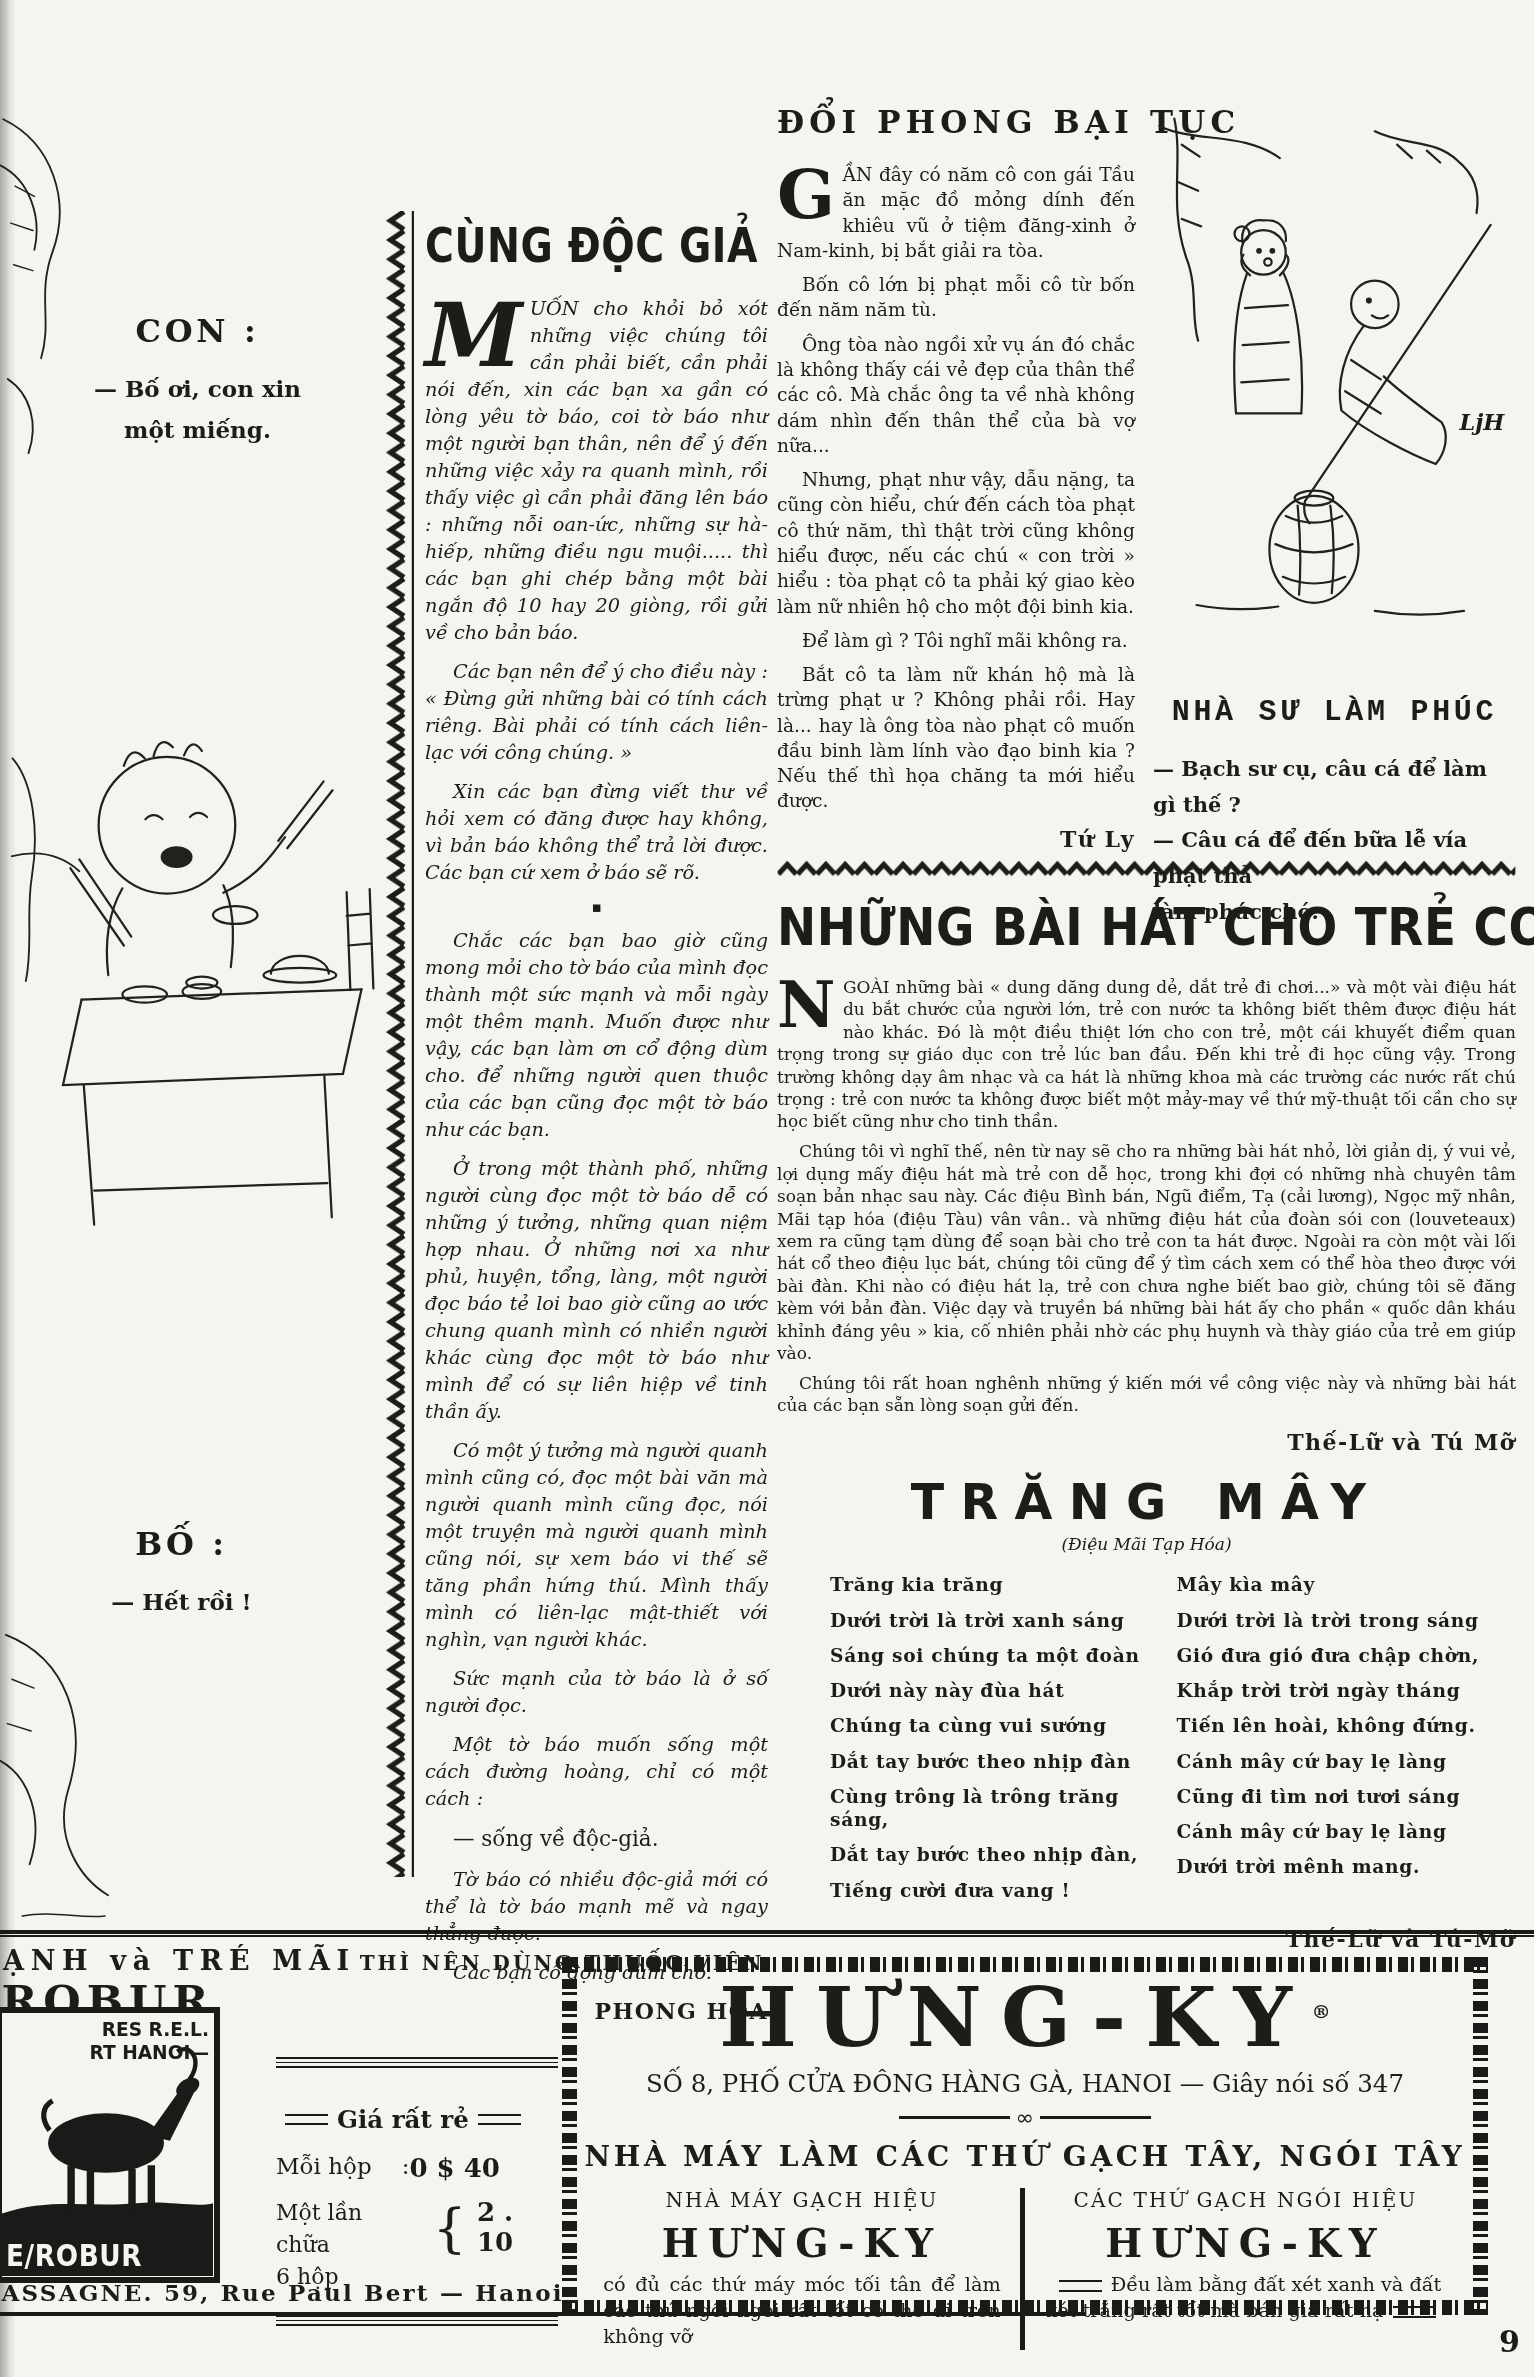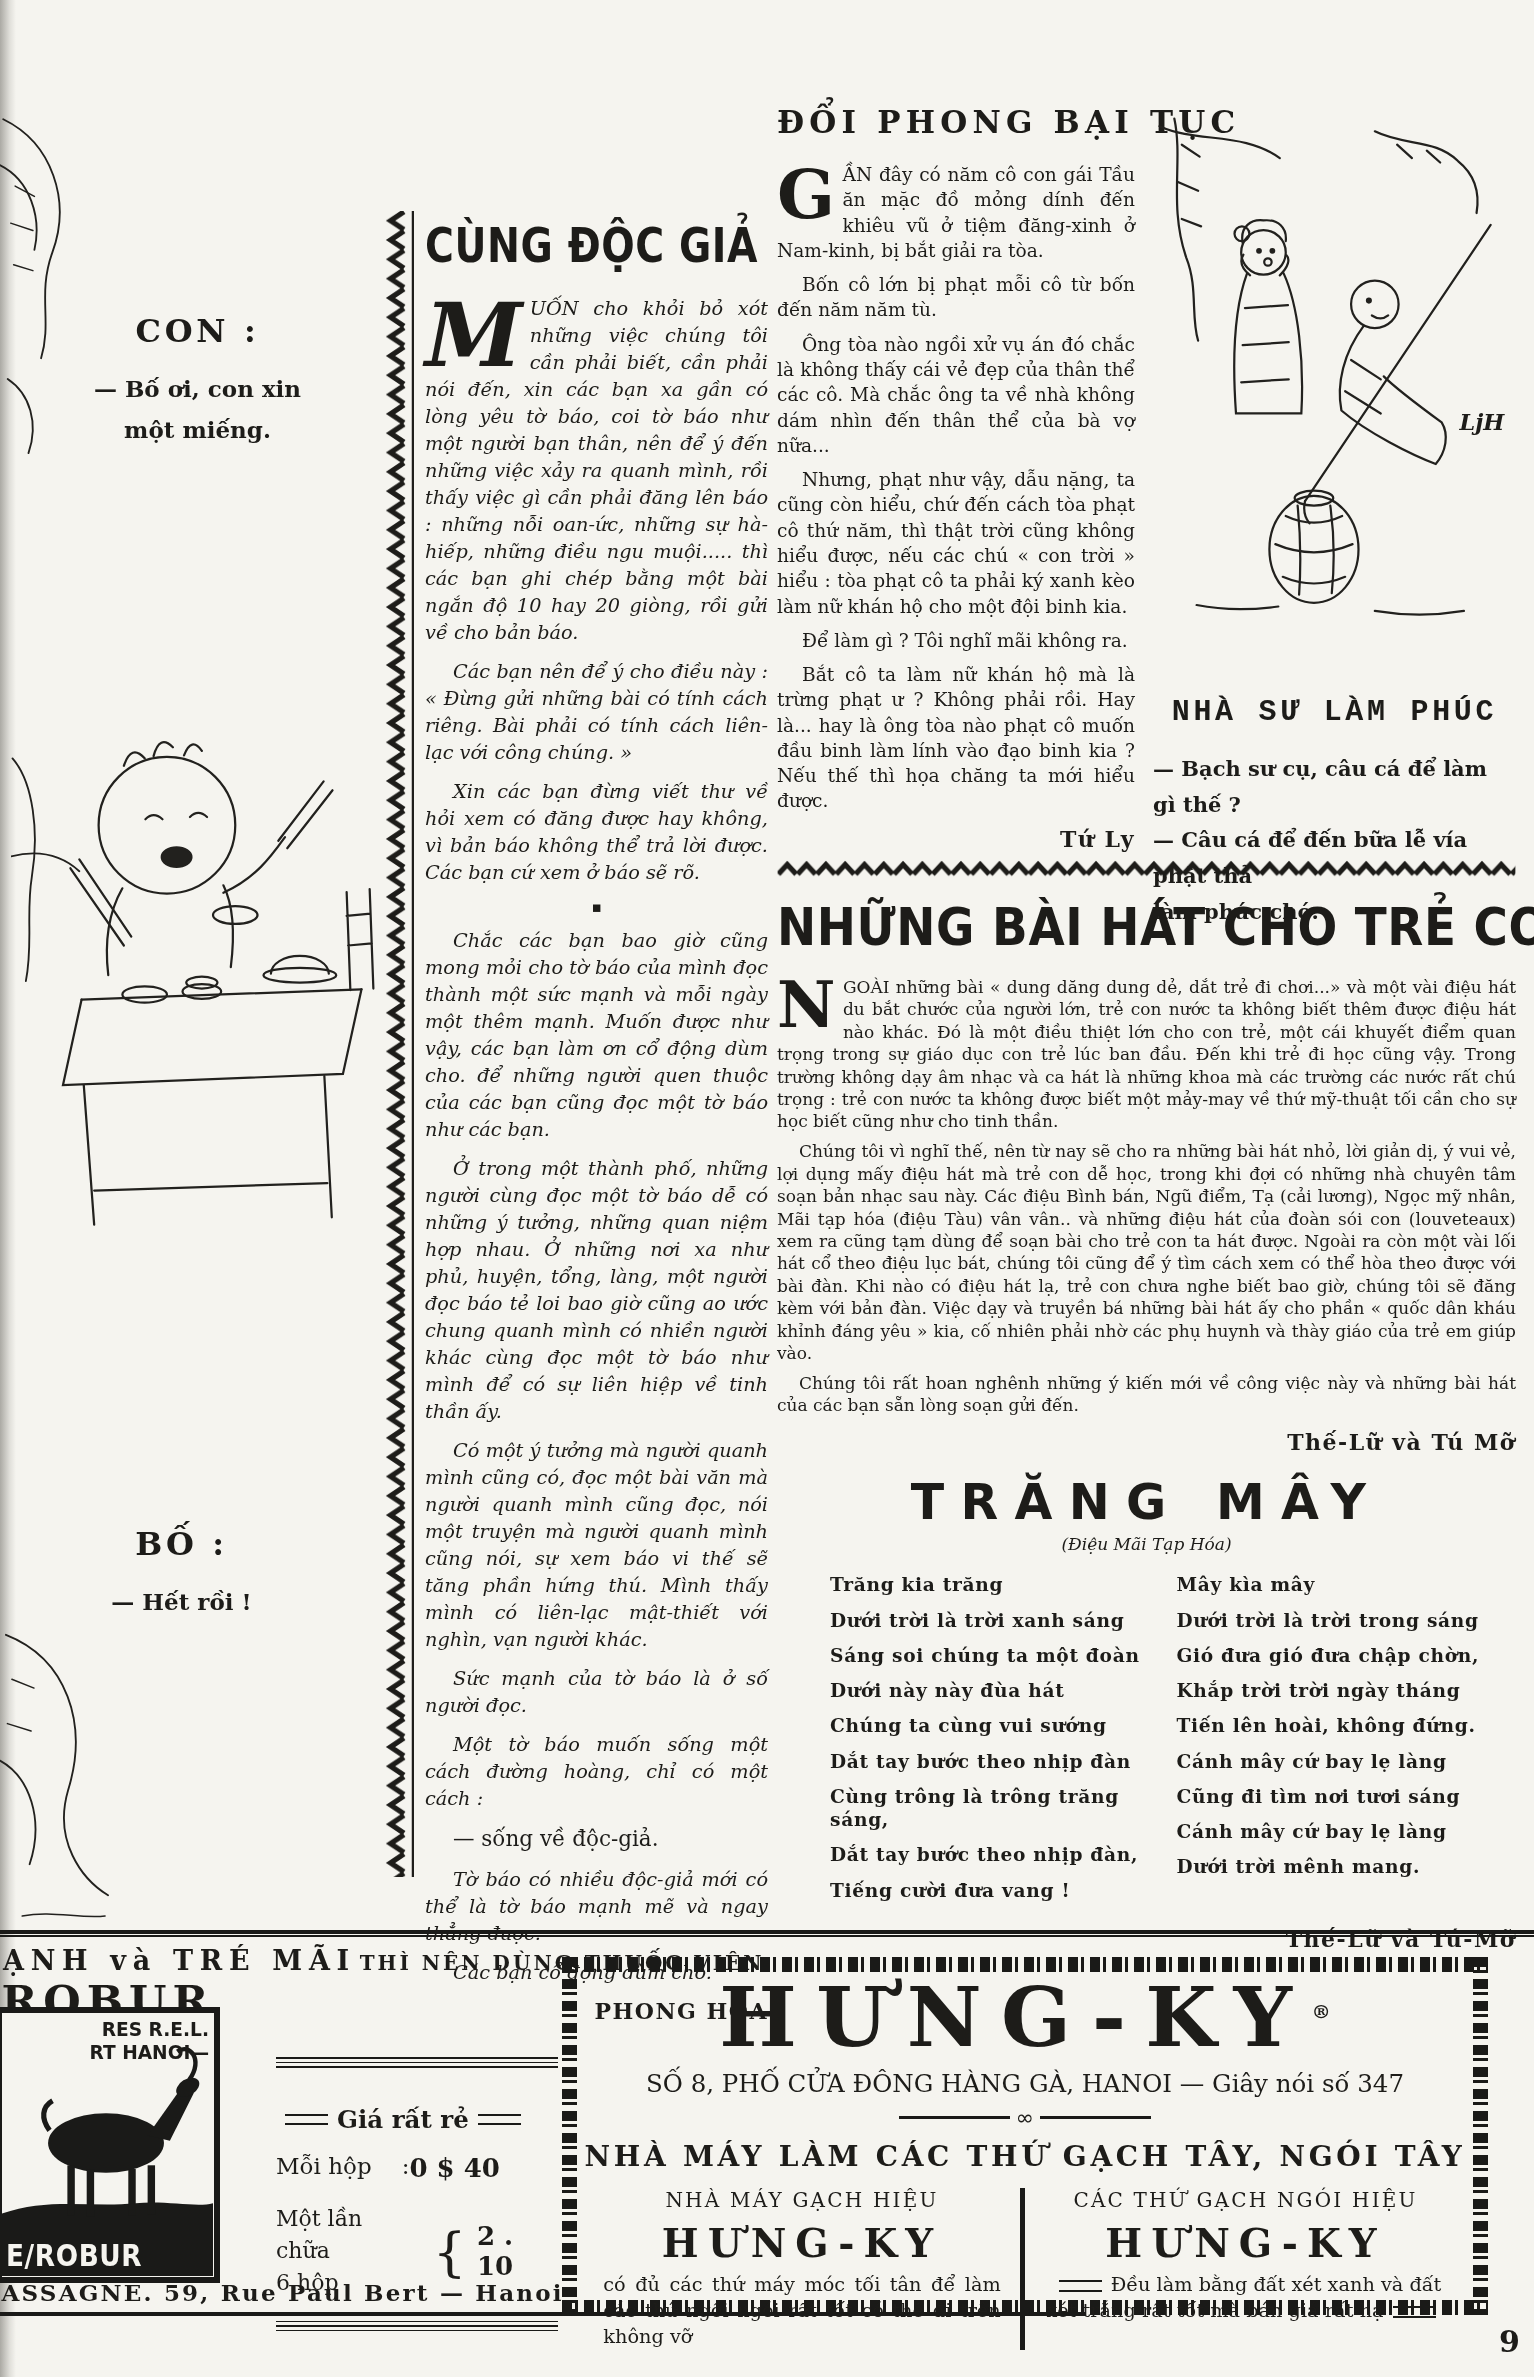--- a/index.html
+++ b/index.html
@@ -73,21 +73,21 @@
   .goat-brand{position:absolute;left:4.5px;bottom:4.5px;color:#f5f4ef;font-family:"DejaVu Sans",sans-serif;
       font-weight:bold;font-size:31px;letter-spacing:0.7px;transform:scaleX(.85);transform-origin:left;}
   .price-col{position:absolute;left:276px;top:2057px;width:282px;}
   .hatch{height:12px;background:repeating-linear-gradient(180deg,#1a1a18 0 1.5px,transparent 1.5px 4.5px);}
   .price-header{display:flex;align-items:center;justify-content:flex-start;margin-top:36px;font-weight:bold;font-size:24.5px;}
   .flank::before,.flank::after{content:"";display:inline-block;width:43px;height:7.4px;
       border-top:2.2px solid #1a1a18;border-bottom:2.2px solid #1a1a18;margin:0 9px;vertical-align:middle;}
   .price-row1{margin-top:19.3px;font-size:23px;display:flex;}
   .price-row1 .v{font-weight:bold;font-size:26px;}
   .price-row1 .c{margin-left:30px;}
-  .price-row2{margin-top:20px;font-size:22px;display:flex;align-items:center;}
+  .price-row2{margin-top:14px;font-size:22px;display:flex;}
   .p2l{line-height:1.45;}
   .brace{font-size:53px;font-weight:normal;margin:0 10.4px;}
   .price-row2 .v{font-weight:bold;font-size:26px;}
   .robur-footer{position:absolute;left:1.5px;top:2279px;width:580px;font-weight:bold;font-size:23px;
       letter-spacing:2.2px;white-space:nowrap;}
 
   .hungky{position:absolute;left:562px;top:1957px;width:926px;height:358px;}
   .orn-h{position:absolute;left:0;right:0;height:15px;
       background:repeating-linear-gradient(90deg,#1a1a18 0 9.7px,transparent 9.7px 13.4px,#1a1a18 13.4px 16.3px,transparent 16.3px 22px);}
   .orn-v{position:absolute;top:0;bottom:0;width:15px;
@@ -194,21 +194,21 @@
     <p>Tờ báo có nhiều độc-giả mới có thể là tờ báo mạnh mẽ và ngay thẳng được.</p>
     <p>Các bạn cổ động dùm cho.</p>
     <div class="sig">PHONG HÓA</div>
   </div>
 
   <div class="right-art">
     <h2>ĐỔI PHONG BẠI TỤC</h2>
     <p class="nofirst"><span class="dropcap2">G</span><span>ẦN đây có năm cô con gái Tầu ăn mặc đồ mỏng dính đến khiêu vũ ở tiệm đăng-xinh ở Nam-kinh, bị bắt giải ra tòa.</span></p>
     <p>Bốn cô lớn bị phạt mỗi cô từ bốn đến năm năm tù.</p>
     <p>Ông tòa nào ngồi xử vụ án đó chắc là không thấy cái vẻ đẹp của thân thể các cô. Mà chắc ông ta về nhà không dám nhìn đến thân thể của bà vợ nữa...</p>
-    <p>Nhưng, phạt như vậy, dẫu nặng, ta cũng còn hiểu, chứ đến cách tòa phạt cô thứ năm, thì thật trời cũng không hiểu được, nếu các chú « con trời » hiểu : tòa phạt cô ta phải ký xanh kèo làm nữ khán hộ cho một đội binh kia.</p>
+    <p>Nhưng, phạt như vậy, dẫu nặng, ta cũng còn hiểu, chứ đến cách tòa phạt cô thứ năm, thì thật trời cũng không hiểu được, nếu các chú « con trời » hiểu : tòa phạt cô ta phải ký giao kèo làm nữ nhiên hộ cho một đội binh kia.</p>
     <p>Để làm gì ? Tôi nghĩ mãi không ra.</p>
     <p>Bắt cô ta làm nữ khán hộ mà là trừng phạt ư ? Không phải rồi. Hay là... hay là ông tòa nào phạt cô muốn đầu binh làm lính vào đạo binh kia ? Nếu thế thì họa chăng ta mới hiểu được.</p>
     <div class="sig">Tứ Ly</div>
   </div>
 
   <svg class="abs sketch" style="left:1152px;top:115px" width="364" height="542" viewBox="0 0 490 730">
     <path d="M10 15 C60 38 122 22 172 58"></path>
     <path d="M30 5 C42 62 22 122 46 192 C62 232 52 272 62 304"></path>
     <path d="M40 40 l24 16 M34 90 l28 12 M40 140 l26 10"></path>
     <path d="M300 22 C340 42 382 32 412 62 C432 78 442 102 437 132"></path>

